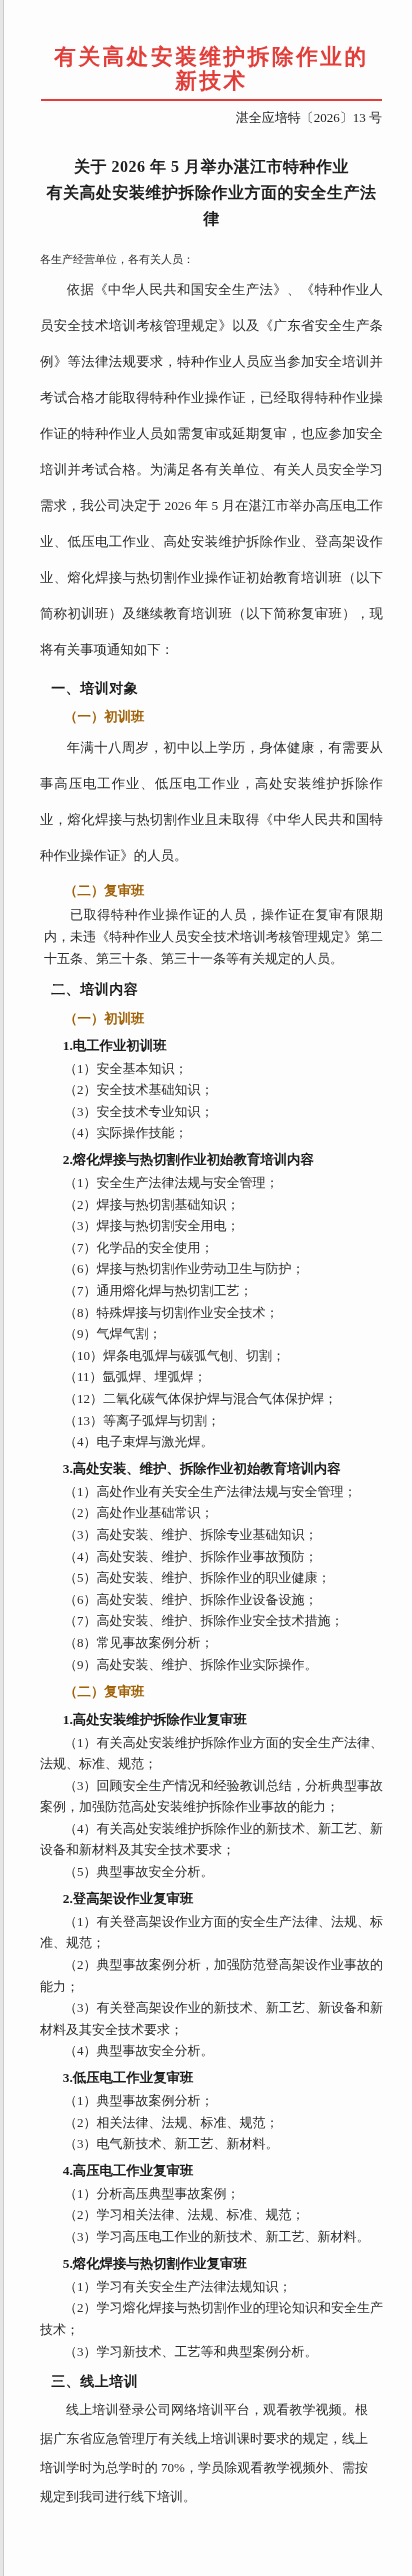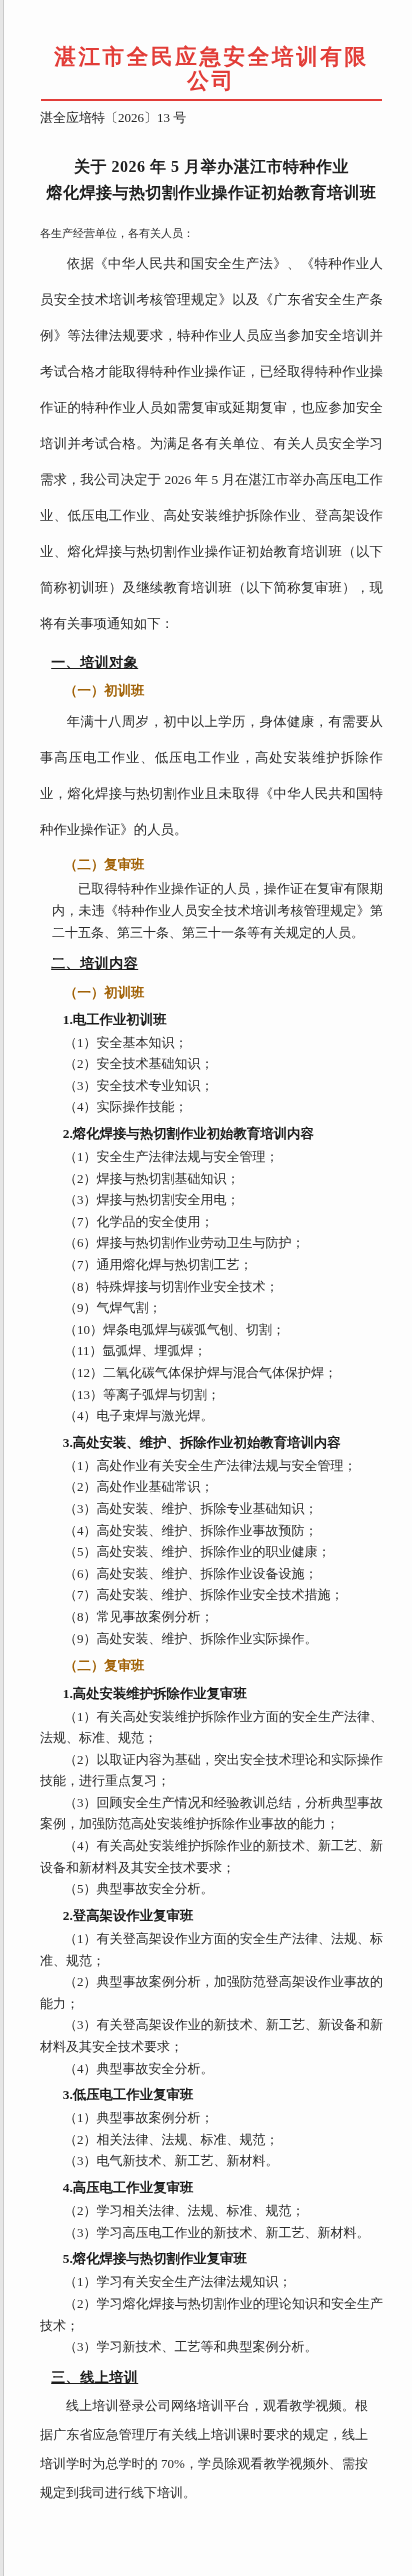--- a/index.html
+++ b/index.html
@@ -11,51 +11,51 @@
   }
   .scan-strip { position:absolute; left:0; top:0; bottom:0; width:3.1px; background:#e6e6e6; }
   .scan-line  { position:absolute; left:3.1px; top:0; bottom:0; width:1px; background:#c9c9c9; }
   .content { padding:46px 29px 20.6px 40px; }
 
   .company-title-wrap { text-align:center; margin:0 1px; }
   .company-title {
     display:inline-block; font-size:21.6px; font-weight:bold; letter-spacing:2.6px;
     color:#e23d38; padding:0 2.1px 5.2px 2.1px; border-bottom:2.1px solid #e23d38; line-height:1.1;
   }
-  .doc-no { text-align:left; font-size:13px; margin:8.2px 1px 0 0; color:#222; }
+  .doc-no { text-align:right; font-size:13px; margin:8.2px 1px 0 0; color:#222; }
 
   .main-title { margin:27px 0 0 0; text-align:center; font-size:16px; font-weight:bold; line-height:26px; letter-spacing:0.5px; color:#1e1e1e; }
 
   .salutation { font-size:11px; margin:15.5px 0 0 0; line-height:24px; }
   .para-wide  { font-size:13.4px; line-height:36px; text-align:justify; text-indent:2em; margin:1px 0 0 0; }
   .para-mid   { font-size:13px; line-height:29px; text-align:justify; text-indent:2em; margin:1px 15px 0 0; }
-  .para       { font-size:13px; line-height:22px; text-align:justify; text-indent:2em; margin:1px 0 0 12px; }
+  .para       { font-size:13px; line-height:22px; text-align:justify; text-indent:2em; margin:1px 0 0 4px; }
 
   .h-num  { font-size:14px; font-weight:bold; margin:8.2px 0 2.1px 0; line-height:23px; text-indent:0.8em;
-            font-family:"Liberation Sans","DejaVu Sans",sans-serif; color:#1c1c1c; letter-spacing:0.5px;text-decoration:underline;}
+            font-family:"Liberation Sans","DejaVu Sans",sans-serif; color:#1c1c1c; letter-spacing:0.5px;}
   .h-sub  { font-size:13.4px; font-weight:bold; margin:5.2px 0 2.1px 0; line-height:23px; text-indent:1.8em; color:#a16207;}
   .h-min  { font-size:13.4px; font-weight:bold; margin:4.1px 0 1px 0;  line-height:23px; text-indent:1.7em; color:#1c1c1c;}
   .item   { font-size:13px; line-height:21.6px; text-align:justify; text-indent:1.85em; margin:0; }
 </style>
 </head>
 <body>
 
 <div class="page">
   <div class="scan-strip"></div>
   <div class="scan-line"></div>
   <div class="content">
 
     <div class="company-title-wrap">
-      <div class="company-title">湛江市全民应急安全培训有限公司</div>
+      <div class="company-title">有关高处安装维护拆除作业的新技术</div>
     </div>
     <div class="doc-no">湛全应培特〔2026〕13 号</div>
 
     <div class="main-title">
       <div>关于 2026 年 5 月举办湛江市特种作业</div>
-      <div>熔化焊接与热切割作业操作证初始教育培训班</div>
+      <div>有关高处安装维护拆除作业方面的安全生产法律</div>
     </div>
 
     <p class="salutation">各生产经营单位，各有关人员：</p>
     <p class="para-wide">依据《中华人民共和国安全生产法》、《特种作业人员安全技术培训考核管理规定》以及《广东省安全生产条例》等法律法规要求，特种作业人员应当参加安全培训并考试合格才能取得特种作业操作证，已经取得特种作业操作证的特种作业人员如需复审或延期复审，也应参加安全培训并考试合格。为满足各有关单位、有关人员安全学习需求，我公司决定于 2026 年 5 月在湛江市举办高压电工作业、低压电工作业、高处安装维护拆除作业、登高架设作业、熔化焊接与热切割作业操作证初始教育培训班（以下简称初训班）及继续教育培训班（以下简称复审班），现将有关事项通知如下：</p>
 
     <p class="h-num">一、培训对象</p>
     <p class="h-sub">（一）初训班</p>
     <p class="para-wide">年满十八周岁，初中以上学历，身体健康，有需要从事高压电工作业、低压电工作业，高处安装维护拆除作业，熔化焊接与热切割作业且未取得《中华人民共和国特种作业操作证》的人员。</p>
     <p class="h-sub">（二）复审班</p>
     <p class="para">已取得特种作业操作证的人员，操作证在复审有限期内，未违《特种作业人员安全技术培训考核管理规定》第二十五条、第三十条、第三十一条等有关规定的人员。</p>
@@ -87,34 +87,34 @@
     <p class="item">（3）高处安装、维护、拆除专业基础知识；</p>
     <p class="item">（4）高处安装、维护、拆除作业事故预防；</p>
     <p class="item">（5）高处安装、维护、拆除作业的职业健康；</p>
     <p class="item">（6）高处安装、维护、拆除作业设备设施；</p>
     <p class="item">（7）高处安装、维护、拆除作业安全技术措施；</p>
     <p class="item">（8）常见事故案例分析；</p>
     <p class="item">（9）高处安装、维护、拆除作业实际操作。</p>
     <p class="h-sub">（二）复审班</p>
     <p class="h-min">1.高处安装维护拆除作业复审班</p>
     <p class="item">（1）有关高处安装维护拆除作业方面的安全生产法律、法规、标准、规范；</p>
-    <p class="item">（2）以取证内容为基础，突出安全技术理论和实际操作技能，进行重点复习；</p>
     <p class="item">（3）回顾安全生产情况和经验教训总结，分析典型事故案例，加强防范高处安装维护拆除作业事故的能力；</p>
     <p class="item">（4）有关高处安装维护拆除作业的新技术、新工艺、新设备和新材料及其安全技术要求；</p>
     <p class="item">（5）典型事故安全分析。</p>
     <p class="h-min">2.登高架设作业复审班</p>
     <p class="item">（1）有关登高架设作业方面的安全生产法律、法规、标准、规范；</p>
     <p class="item">（2）典型事故案例分析，加强防范登高架设作业事故的能力；</p>
     <p class="item">（3）有关登高架设作业的新技术、新工艺、新设备和新材料及其安全技术要求；</p>
     <p class="item">（4）典型事故安全分析。</p>
     <p class="h-min">3.低压电工作业复审班</p>
     <p class="item">（1）典型事故案例分析；</p>
     <p class="item">（2）相关法律、法规、标准、规范；</p>
     <p class="item">（3）电气新技术、新工艺、新材料。</p>
     <p class="h-min">4.高压电工作业复审班</p>
+    <p class="item">（1）分析高压典型事故案例；</p>
     <p class="item">（2）学习相关法律、法规、标准、规范；</p>
     <p class="item">（3）学习高压电工作业的新技术、新工艺、新材料。</p>
     <p class="h-min">5.熔化焊接与热切割作业复审班</p>
     <p class="item">（1）学习有关安全生产法律法规知识；</p>
     <p class="item">（2）学习熔化焊接与热切割作业的理论知识和安全生产技术；</p>
     <p class="item">（3）学习新技术、工艺等和典型案例分析。</p>
 
     <p class="h-num">三、线上培训</p>
     <p class="para-mid">线上培训登录公司网络培训平台，观看教学视频。根据广东省应急管理厅有关线上培训课时要求的规定，线上培训学时为总学时的 70%，学员除观看教学视频外、需按规定到我司进行线下培训。</p>
 

